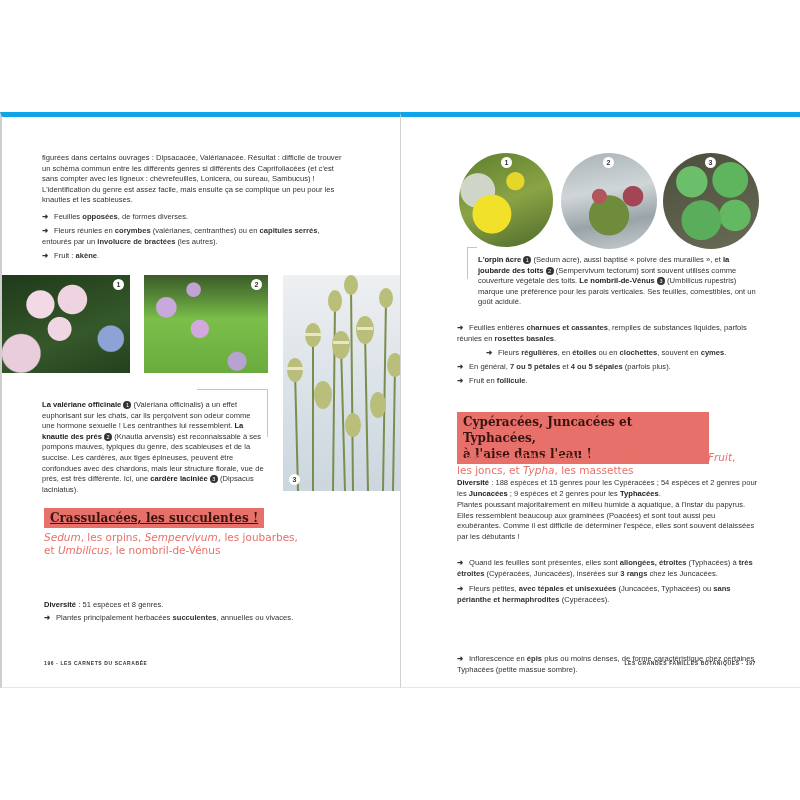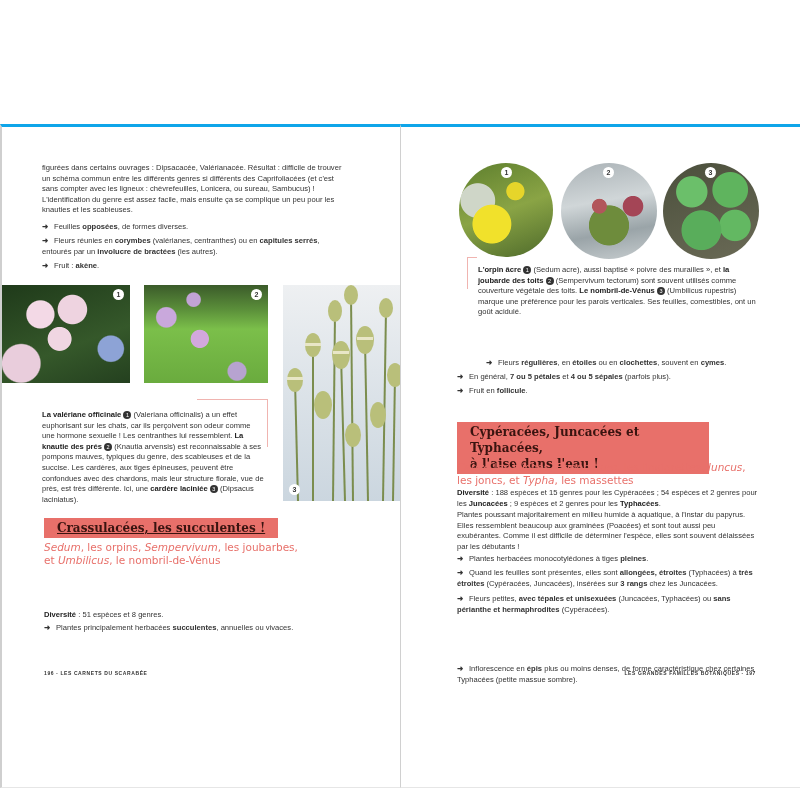--- a/index.html
+++ b/index.html
@@ -1,33 +1,33 @@
 <!DOCTYPE html>
 <html><head>
   <meta charset="utf-8">
   <style>
     * { box-sizing: border-box; margin: 0; padding: 0; }
     html, body { width: 800px; height: 800px; background: #ffffff; overflow: hidden; }
     body { font-family: "Liberation Sans", sans-serif; color: #2b2b2b; position: relative; }
 
     .spread { position: absolute; left: 0; top: 112px; width: 800px; height: 576px; }
-    .page { position: absolute; top: 12px; height: 664px; background: #fff; border-top: 3px solid #0ea5e9; border-bottom: 1px solid #e6e6e6; }
+    .page { position: absolute; top: 0; height: 576px; background: #fff; border-top: 5px solid #0ea5e9; border-bottom: 1px solid #e6e6e6; }
     .page.left { left: 0; width: 400px; border-left: 2px solid #cfcfcf; }
     .page.right { left: 400px; width: 400px; border-left: 1px solid #d0d0d0; }
 
     .txt { font-size: 7.6px; line-height: 10.6px; color: #333; }
     .txt b { color: #222; font-weight: bold; }
     .para { position: absolute; }
     .bullet { position: absolute; font-size: 7.6px; line-height: 10.6px; color: #333; }
     .bullet .arr { display: inline-block; width: 12px; font-weight: bold; color: #333; }
 
     .photo { position: absolute; overflow: hidden; }
     .num { position: absolute; width: 11px; height: 11px; border-radius: 50%; background: #fff; color: #333; font-size: 7px; line-height: 11px; text-align: center; font-weight: bold; }
 
-    .heading-box { position: absolute; background: #e8706a; color: #3a1410; font-family: "DejaVu Serif", serif; font-weight: bold; font-size: 12px; line-height: 16px; padding: 2px 13px; }
+    .heading-box { position: absolute; background: #e8706a; color: #3a1410; font-family: "DejaVu Serif", serif; font-weight: bold; font-size: 12px; line-height: 16px; padding: 2px 6px; }
     .subtitle { position: absolute; color: #e8706a; font-family: "DejaVu Sans", sans-serif; font-size: 10.5px; line-height: 13px; }
     .subtitle i { font-style: italic; }
 
     .frame-line { position: absolute; background: #f0b4b0; }
 
     .footer { position: absolute; font-size: 5px; letter-spacing: 0.6px; font-weight: bold; color: #333; text-transform: uppercase; }
 
     .circle { position: absolute; border-radius: 50%; overflow: hidden; }
   </style>
 </head>
@@ -124,47 +124,47 @@
     </div>
     <div class="circle" style="left:262px; top:36px; width:96px; height:96px; background: radial-gradient(circle at 30% 30%, #6bbf6a 0 16%, transparent 17%), radial-gradient(circle at 70% 28%, #5fb45e 0 18%, transparent 19%), radial-gradient(circle at 40% 70%, #59ad5b 0 22%, transparent 23%), radial-gradient(circle at 75% 65%, #63b862 0 16%, transparent 17%), linear-gradient(160deg, #4b4f3c, #6a6a56);">
       <span class="num" style="left:42px; top:4px;">3</span>
     </div>
 
     <div class="frame-line" style="left:66px; top:130px; width:1px; height:32px;"></div>
     <div class="frame-line" style="left:66px; top:130px; width:10px; height:1px;"></div>
 
     <p class="para txt" style="left:77px; top:138px; width:280px;"><b>L'orpin âcre</b> <span style="display:inline-block;width:8px;height:8px;border-radius:50%;background:#333;color:#fff;font-size:5.5px;line-height:8px;text-align:center;">1</span><span> (Sedum acre), aussi baptisé « poivre des murailles », </span><span>et </span><b>la joubarde des toits</b> <span style="display:inline-block;width:8px;height:8px;border-radius:50%;background:#333;color:#fff;font-size:5.5px;line-height:8px;text-align:center;">2</span><span> (Sempervivum tectorum) sont souvent utilisés comme couverture végétale des toits. </span><b>Le nombril-de-Vénus</b> <span style="display:inline-block;width:8px;height:8px;border-radius:50%;background:#333;color:#fff;font-size:5.5px;line-height:8px;text-align:center;">3</span><span> (Umbilicus rupestris) marque une préférence pour les parois verticales. Ses feuilles, comestibles, ont un goût acidulé.</span></p>
 
+    <div class="bullet" style="left:56px; top:206px; width:300px;">
+      <span class="arr">➜</span><span>Feuilles entières </span><b>charnues et cassantes</b><span>, remplies de substances liquides, parfois réunies en </span><b>rosettes basales</b><span>.</span>
+    </div>
     <div class="bullet" style="left:56px; top:231px; width:300px;margin-left:29px;">
       <span class="arr">➜</span><span>Fleurs </span><b>régulières</b><span>, en </span><b>étoiles</b><span> ou en </span><b>clochettes</b><span>, souvent en </span><b>cymes</b><span>.</span>
     </div>
     <div class="bullet" style="left:56px; top:245px; width:300px;">
       <span class="arr">➜</span><span>En général, </span><b>7 ou 5 pétales</b><span> et </span><b>4 ou 5 sépales</b><span> (parfois plus).</span>
     </div>
     <div class="bullet" style="left:56px; top:259px; width:300px;">
       <span class="arr">➜</span><span>Fruit en </span><b>follicule</b><span>.</span>
     </div>
 
     <div class="heading-box" style="left:56px; top:295px; width:252px;">
       <span>Cypéracées, Juncacées et Typhacées,</span><br>
       <span>à l'aise dans l'eau !</span>
     </div>
 
     <div class="subtitle" style="left:56px; top:334px; width:320px;">
-      <i>Carex</i><span>, les laîches, </span><i>Eriophorum</i><span>, les linaigrettes, </span><i>Juncus</i><span>,</span><br>
+      <i>Carex</i><span>, les laîches, </span><i>Eriophorum</i><span>, les linaigrettes, </span><i>Fruit</i><span>,</span><br>
       <span>les joncs, et </span><i>Typha</i><span>, les massettes</span>
     </div>
 
     <p class="para txt" style="left:56px; top:361px; width:304px;"><b>Diversité</b><span> : 188 espèces et 15 genres pour les Cypéracées ; 54 espèces et 2 genres pour les </span><b>Juncacées</b><span> ; 9 espèces et 2 genres pour les </span><b>Typhacées</b><span>.</span></p>
 
     <p class="para txt" style="left:56px; top:383px; width:304px;">Plantes poussant majoritairement en milieu humide à aquatique, à l'instar du papyrus. Elles ressemblent beaucoup aux graminées (Poacées) et sont tout aussi peu exubérantes. Comme il est difficile de déterminer l'espèce, elles sont souvent délaissées par les débutants !</p>
 
-    <div class="bullet" style="left:56px; top:427px; width:304px;">
-      <span class="arr">➜</span><span>Plantes herbacées monocotylédones à tiges </span><b>pleines</b><span>.</span>
-    </div>
     <div class="bullet" style="left:56px; top:441px; width:304px;">
       <span class="arr">➜</span><span>Quand les feuilles sont présentes, elles sont </span><b>allongées, étroites</b><span> (Typhacées) à </span><b>très étroites</b><span> (Cypéracées, Juncacées), insérées sur </span><b>3 rangs</b><span> chez les Juncacées.</span>
     </div>
     <div class="bullet" style="left:56px; top:467px; width:304px;">
       <span class="arr">➜</span><span>Fleurs petites, </span><b>avec tépales et unisexuées</b><span> (Juncacées, Typhacées) ou </span><b>sans périanthe et hermaphrodites</b><span> (Cypéracées).</span>
     </div>
     <div class="bullet" style="left:56px; top:492px; width:304px;margin-top:45px;">
       <span class="arr">➜</span><span>Inflorescence en </span><b>épis</b><span> plus ou moins denses, de forme caractéristique chez certaines Typhacées (petite massue sombre).</span>
     </div>
 

